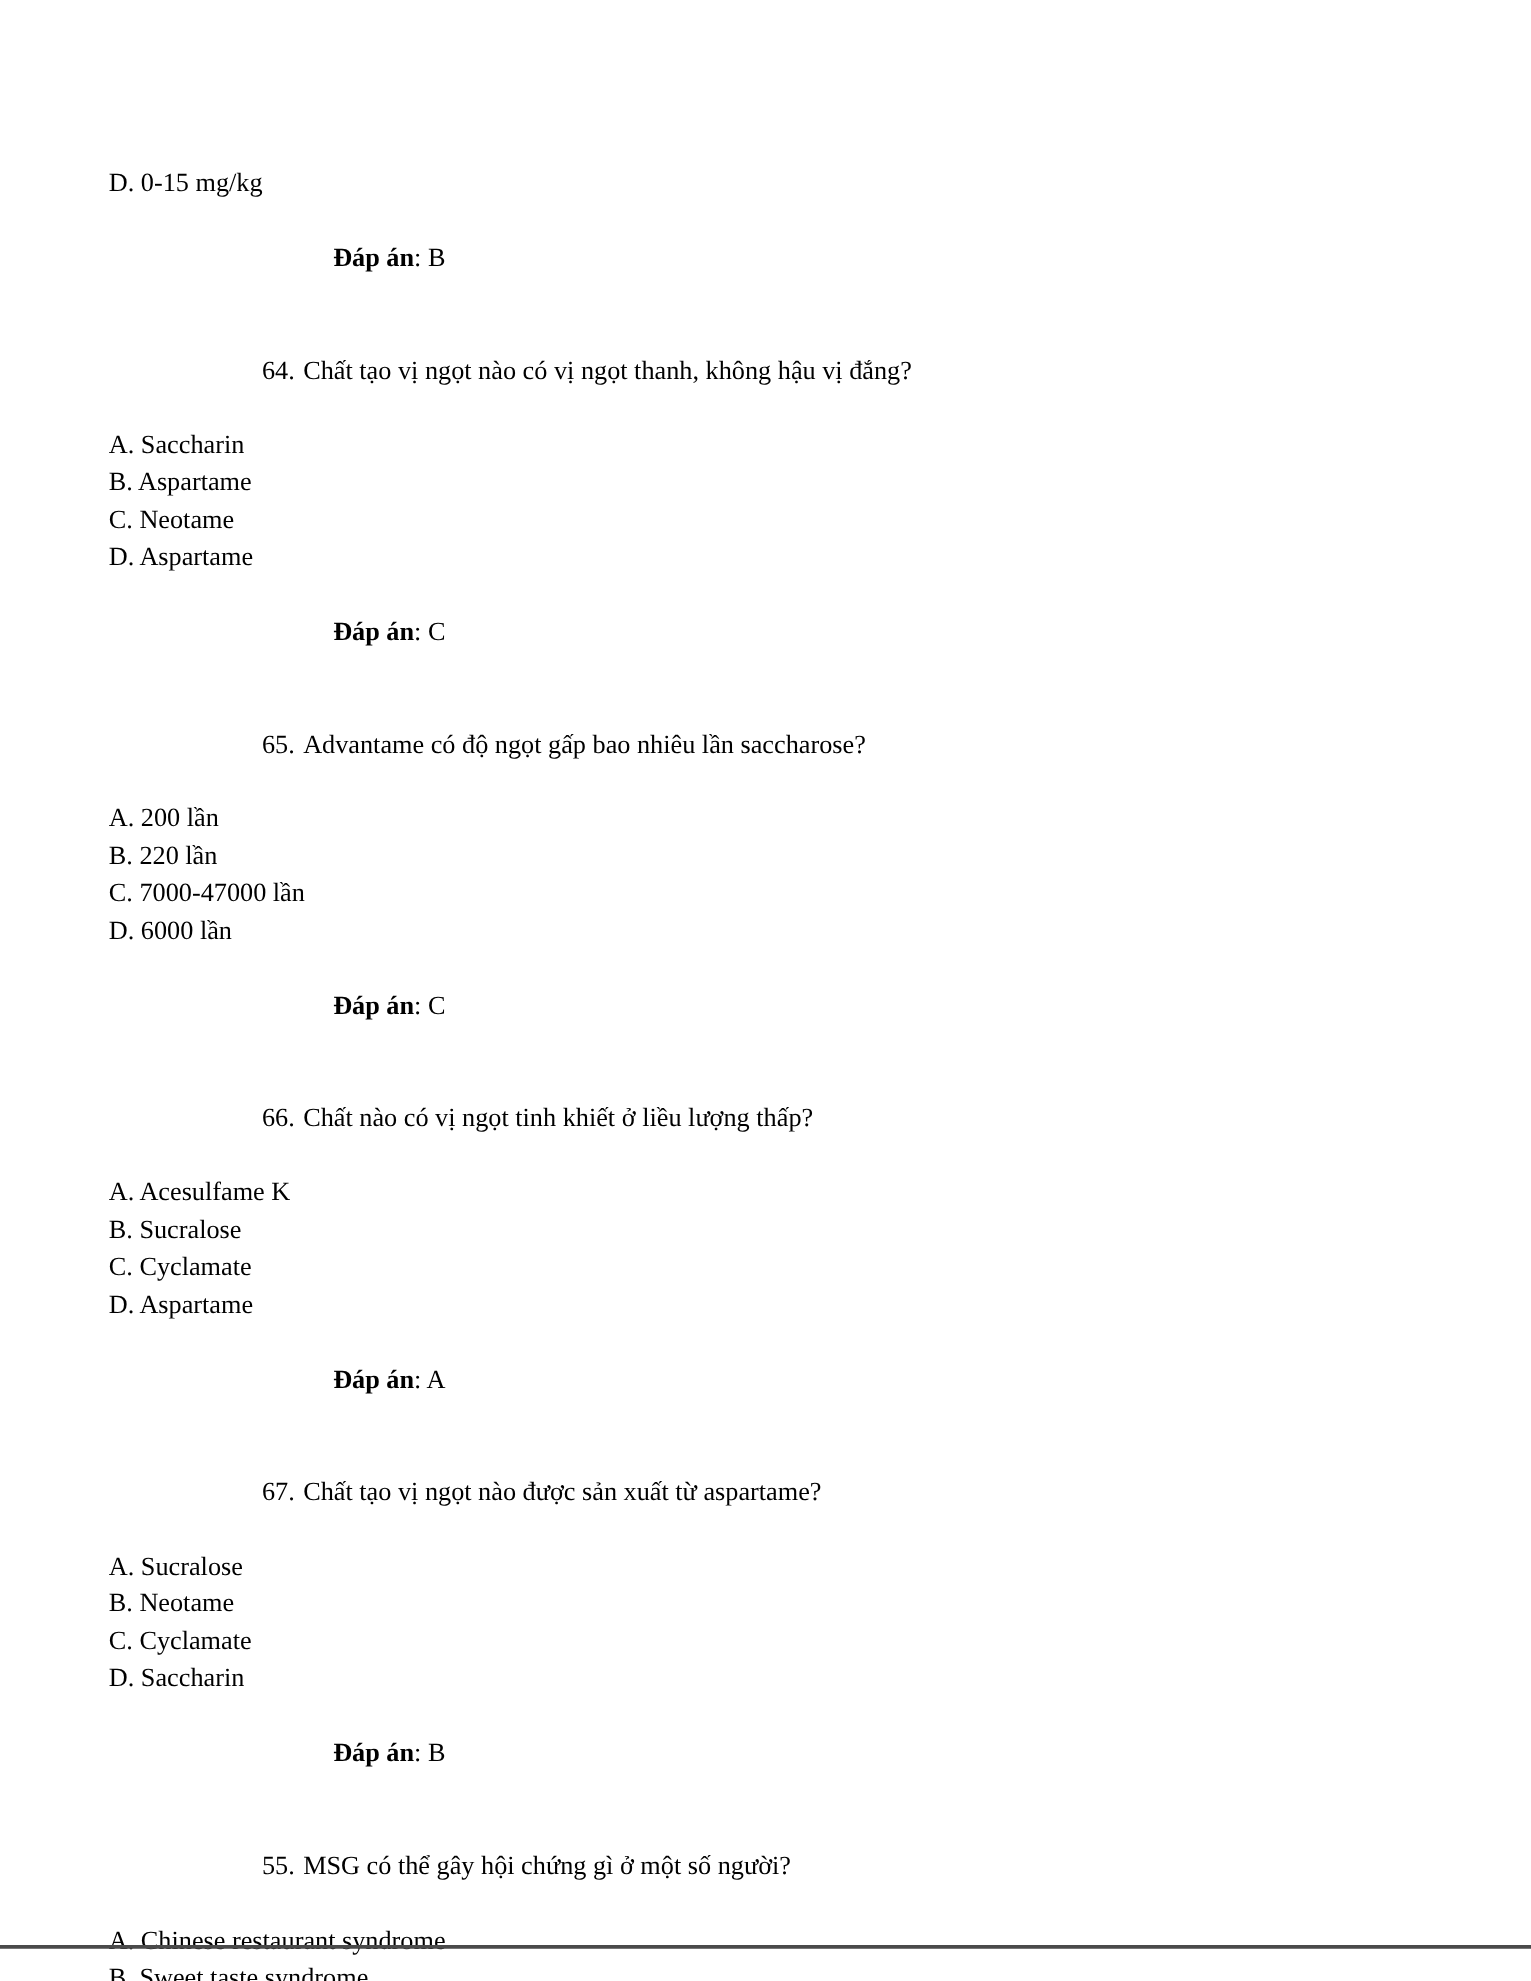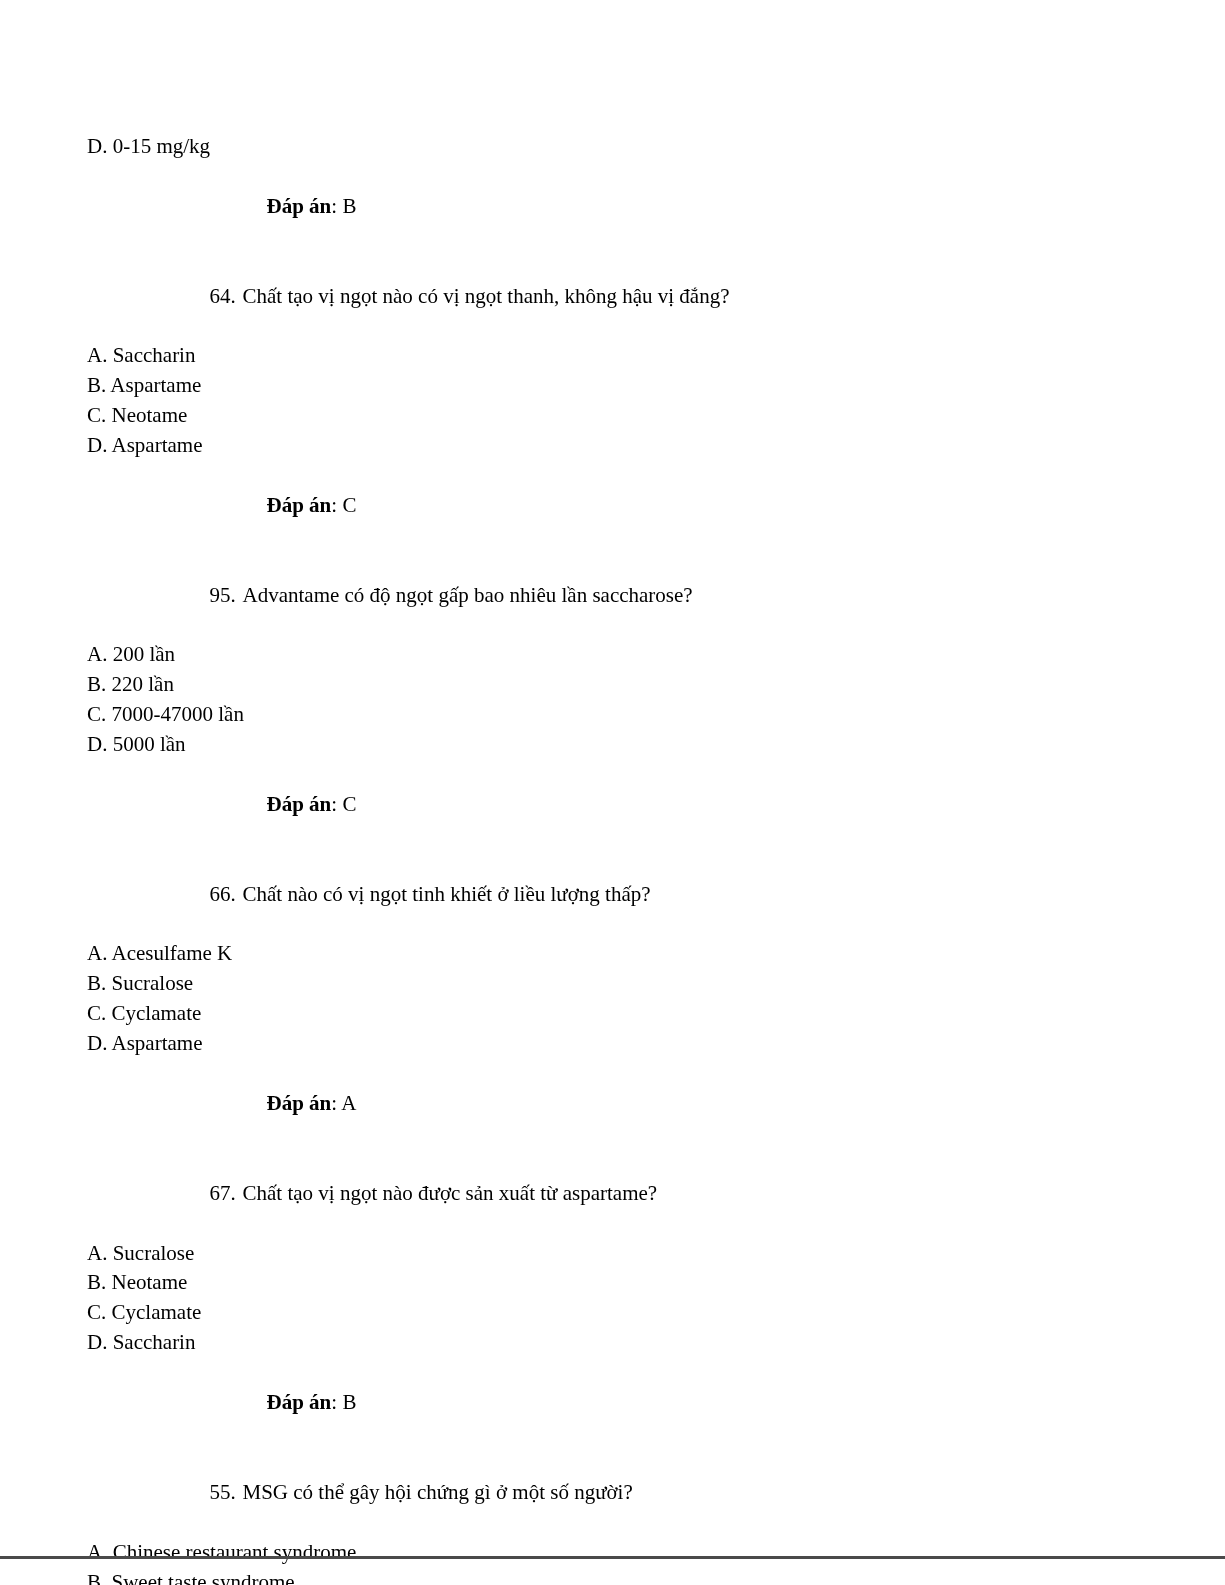--- a/index.html
+++ b/index.html
@@ -76,27 +76,27 @@
           <div class="option-line">C. Neotame</div>
           <div class="option-line">D. Aspartame</div>
         </div>
     <div class="answer-line">
       <span class="answer-label ans-label">Đáp án</span><span class="answer-sep ans-sep">: </span><span class="answer-value ans-val">C</span>
     </div>
   </div>
 
   <div class="question">
     <div class="q-line">
-      <span class="q-num">95.</span><span class="q-text">Advantame có độ ngọt gấp bao nhiêu lần saccharose?</span>
+      <span class="q-num">65.</span><span class="q-text">Advantame có độ ngọt gấp bao nhiêu lần saccharose?</span>
     </div>
     <div class="options">
           <div class="option-line">A. 200 lần</div>
           <div class="option-line">B. 220 lần</div>
           <div class="option-line">C. 7000-47000 lần</div>
-          <div class="option-line">D. 5000 lần</div>
+          <div class="option-line">D. 6000 lần</div>
         </div>
     <div class="answer-line">
       <span class="answer-label ans-label">Đáp án</span><span class="answer-sep ans-sep">: </span><span class="answer-value ans-val">C</span>
     </div>
   </div>
 
   <div class="question">
     <div class="q-line">
       <span class="q-num">66.</span><span class="q-text">Chất nào có vị ngọt tinh khiết ở liều lượng thấp?</span>
     </div>

